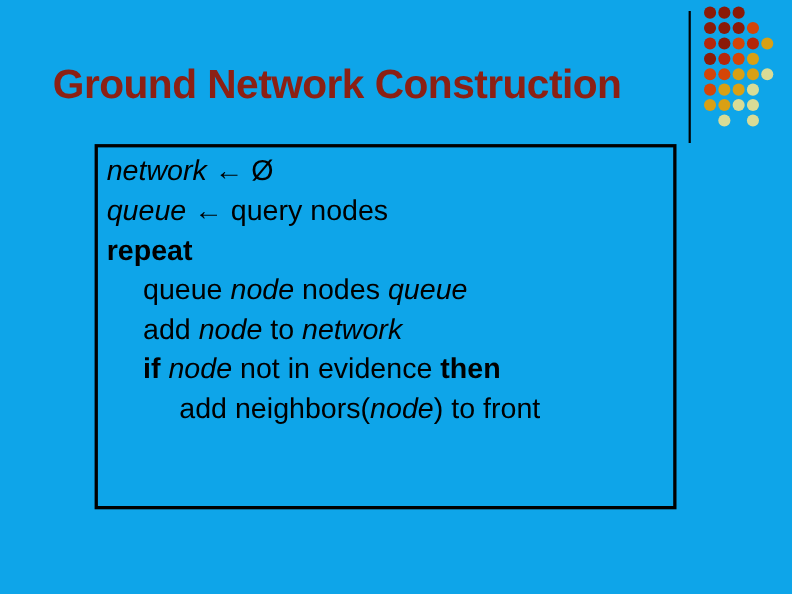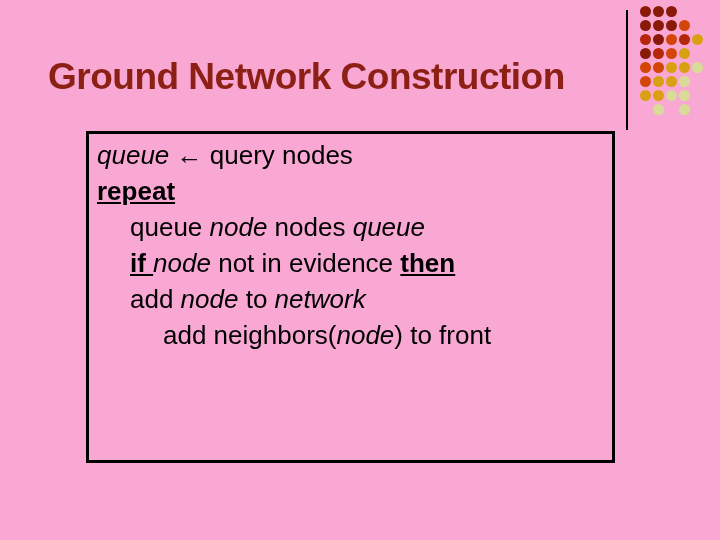--- a/index.html
+++ b/index.html
@@ -52,26 +52,26 @@
     line-height: 36px;
     color: #000000;
     white-space: nowrap;
   }
   .code-line { height: 36px; }
   .indent-0 { margin-left: 0; }
   .indent-1 { margin-left: 33px; }
   .indent-2 { margin-left: 66px; }
   .seg-regular { font-style: normal; font-weight: normal; }
   .seg-italic  { font-style: italic; font-weight: normal; }
-  .seg-bold    { font-style: normal; font-weight: bold; text-decoration: underline; }
+  .seg-bold    { font-style: normal; font-weight: bold; }
 </style>
 </head>
 <body>
 
-<div class="slide" style="background: #f9a8d4;">
+<div class="slide" style="background: #0ea5e9;">
 
   <div class="slide-title" style="color: rgb(140, 32, 20);">Ground Network Construction</div>
 
   <div class="divider" style="background: rgb(0, 0, 0);"></div>
 
   <div class="dots">
       <div class="dot-cell">
         <div class="dot" style="background: rgb(138, 26, 8);"></div>
       </div>
       <div class="dot-cell">
@@ -169,21 +169,22 @@
         <div class="dot" style="background: rgb(217, 220, 150);"></div>
       </div>
       <div class="dot-cell"></div>
       <div class="dot-cell">
         <div class="dot" style="background: rgb(217, 220, 150);"></div>
       </div>
       <div class="dot-cell"></div>
     </div>
 
   <div class="codebox" style="border-color: rgb(0, 0, 0); color: rgb(0, 0, 0);">
+      <div class="code-line indent-0"><span class="seg-italic">network</span><span class="seg-regular"> ← Ø</span></div>
       <div class="code-line indent-0"><span class="seg-italic">queue</span><span class="seg-regular"> ← query nodes</span></div>
       <div class="code-line indent-0"><span class="seg-bold">repeat</span></div>
       <div class="code-line indent-1"><span class="seg-regular">queue </span><span class="seg-italic">node</span><span class="seg-regular"> nodes </span><span class="seg-italic">queue</span></div>
+      <div class="code-line indent-1"><span class="seg-regular">add </span><span class="seg-italic">node</span><span class="seg-regular"> to </span><span class="seg-italic">network</span></div>
       <div class="code-line indent-1"><span class="seg-bold">if </span><span class="seg-italic">node</span><span class="seg-regular"> not in evidence </span><span class="seg-bold">then</span></div>
-      <div class="code-line indent-1"><span class="seg-regular">add </span><span class="seg-italic">node</span><span class="seg-regular"> to </span><span class="seg-italic">network</span></div>
       <div class="code-line indent-2"><span class="seg-regular">add neighbors(</span><span class="seg-italic">node</span><span class="seg-regular">) to front</span></div>
     </div>
 
 </div>
 
 </body></html>

